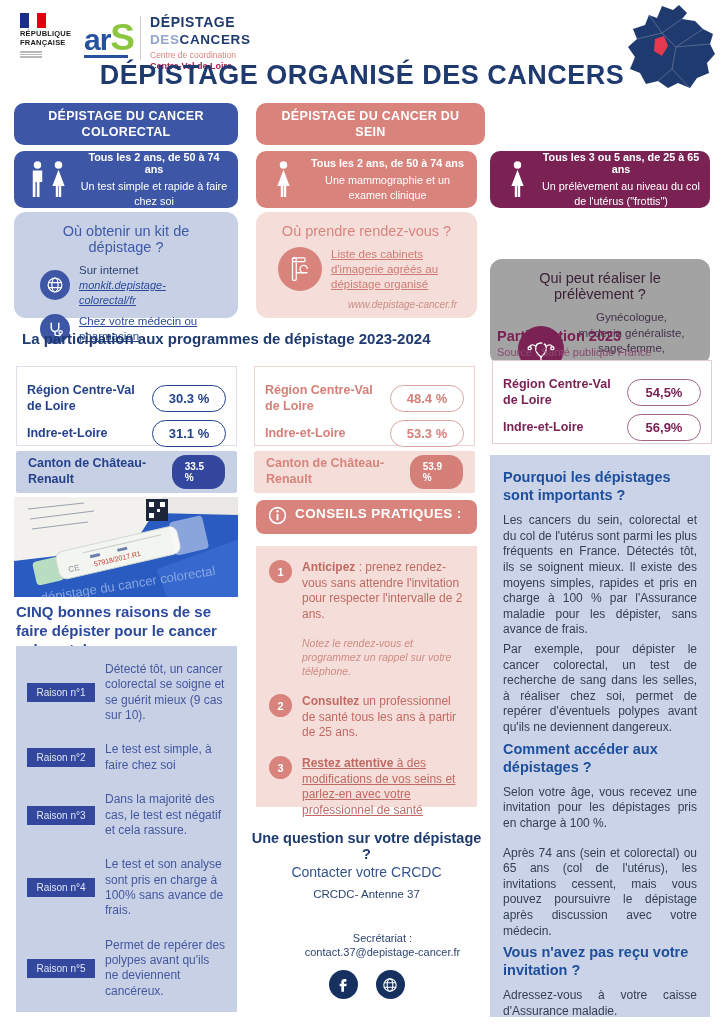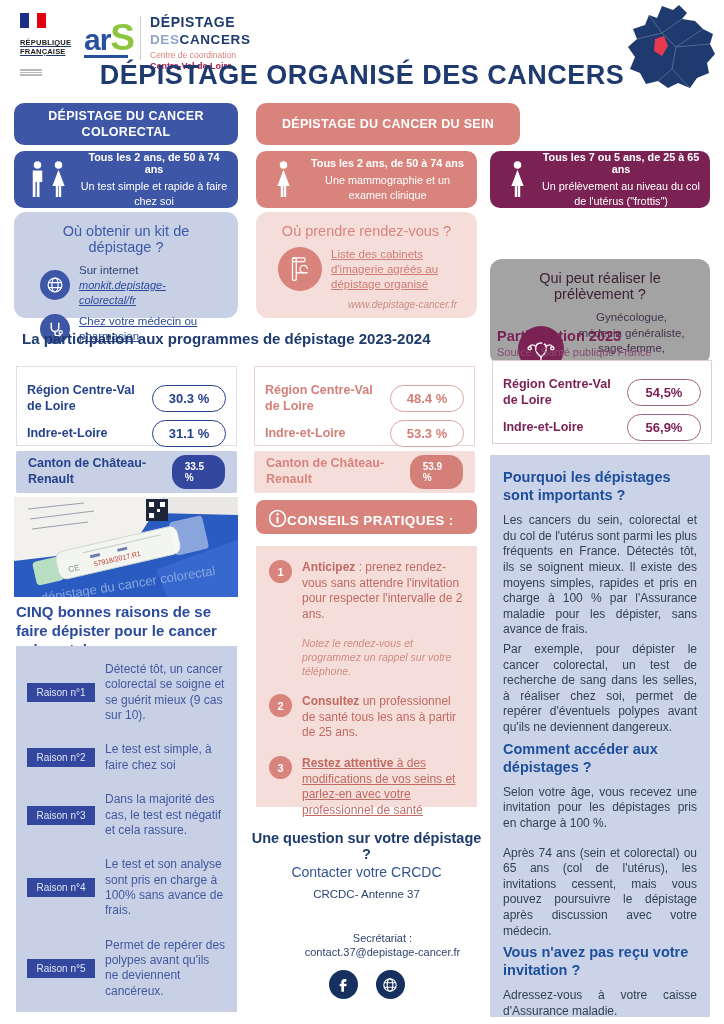--- a/index.html
+++ b/index.html
@@ -1,21 +1,21 @@
 <!DOCTYPE html>
 <html><head>
 <meta charset="utf-8">
 <style>
   html,body{margin:0;padding:0;background:#ffffff;}
   .poster{position:relative;width:724px;height:1024px;background:#ffffff;overflow:hidden;
           font-family:"Liberation Sans", sans-serif;color:#1e3a6e;}
   .abs{position:absolute;box-sizing:border-box;}
 
   
-  .rf{display:flex;flex-direction:column;gap:11px;text-decoration:underline;}
+  .rf{display:flex;flex-direction:column;gap:2px;}
   .rf-flag{display:flex;width:26px;height:15px;}
   .rf-flag div{flex:1;}
   .rf-txt{font-size:7.5px;font-weight:bold;color:#1a1a1a;line-height:1.15;letter-spacing:.2px;}
   .rf-motto{width:22px;height:8px;display:flex;flex-direction:column;gap:1px;margin-top:2px;}
   .rf-motto i{display:block;height:1.6px;background:#b9b9b9;}
   .ars-a{font-weight:bold;font-size:30px;color:#27519f;letter-spacing:-1px;}
   .ars-s{font-weight:bold;font-size:37px;color:#8cc63f;letter-spacing:-1px;}
   .ars-bar{width:44px;height:3px;background:#27519f;margin-top:-4px;}
   .dep-l1{font-size:14px;font-weight:bold;color:#1e3a6e;letter-spacing:.6px;line-height:1.1;}
   .dep-l2a{font-size:13.5px;color:#93a5cc;letter-spacing:.6px;font-weight:bold;}
@@ -60,21 +60,21 @@
 
   
   .reasons-title{font-size:15px;font-weight:bold;color:#2b4a9e;line-height:1.25;}
   .reasons{background:#c8d0e6;padding:16px 11px;}
   .reason{display:flex;align-items:center;gap:10px;margin-bottom:19px;}
   .reason:last-child{margin-bottom:0;}
   .rbadge{background:#33479e;color:#dfe5f2;font-size:10px;padding:4px 6px;min-width:56px;text-align:center;flex:0 0 auto;}
   .rtext{font-size:12px;line-height:1.28;color:#44579f;}
 
   
-  .conseils-head{border-radius:8px;color:#fff;display:flex;align-items:flex-end;padding:6px 12px;
+  .conseils-head{border-radius:8px;color:#fff;display:flex;align-items:flex-start;gap:8px;padding:6px 12px;
                  font-weight:bold;font-size:13.5px;letter-spacing:.4px;}
   .advice{background:#f5ded9;padding:14px 13px;}
   .adv{display:flex;gap:10px;margin-bottom:15px;align-items:flex-start;}
   .adv:last-child{margin-bottom:0;}
   .num{width:23px;height:23px;border-radius:50%;background:#d9837d;color:#fff;font-size:11px;font-weight:bold;
        display:flex;align-items:center;justify-content:center;flex:0 0 auto;}
   .adv-text{font-size:12px;line-height:1.3;color:#c06a63;}
   .adv-note{font-size:10.5px;font-style:italic;color:#cf8b84;margin:10px 0 0 33px;line-height:1.3;}
   .q-title{font-size:14.5px;font-weight:bold;color:#1e3a6e;text-align:center;}
   .q-sub{font-size:14px;color:#33538f;text-align:center;margin-top:2px;}
@@ -246,21 +246,21 @@
     <div class="reason">
       <span class="rbadge">Raison n°4</span>
       <span class="rtext">Le test et son analyse sont pris en charge à 100% sans avance de frais.</span>
     </div>
     <div class="reason">
       <span class="rbadge">Raison n°5</span>
       <span class="rtext">Permet de repérer des polypes avant qu'ils ne deviennent cancéreux.</span>
     </div>
   </div>
 
-  <div class="abs badge bg-salmon" style="left:256px;top:103px;width:264px;height:42px;">
+  <div class="abs badge bg-salmon" style="left:256px;top:103px;width:229px;height:42px;">
     <span>DÉPISTAGE DU CANCER DU SEIN</span>
   </div>
 
   <div class="abs sched bg-salmon" style="left:256px;top:151px;width:221px;height:57px;">
     <div class="pictos" style="width:34px;">
       <svg width="17" height="38" viewBox="0 0 24 56">
         <circle cx="12" cy="6" r="5.5" fill="#fff"></circle>
           <path d="M12,13 L21,37 h-5 v16 h-3.5 v-16 h-1 v16 h-3.5 v-16 h-5 z" fill="#fff"></path>
       </svg>
     </div>
@@ -356,21 +356,21 @@
 
 
   <div class="abs sched bg-purple" style="left:490px;top:151px;width:220px;height:57px;">
     <div class="pictos" style="width:34px;">
       <svg width="17" height="38" viewBox="0 0 24 56">
         <circle cx="12" cy="6" r="5.5" fill="#fff"></circle>
           <path d="M12,13 L21,37 h-5 v16 h-3.5 v-16 h-1 v16 h-3.5 v-16 h-5 z" fill="#fff"></path>
       </svg>
     </div>
     <div class="txt">
-      <div class="l1">Tous les 7 ou 5 ans, de 25 à 65 ans</div>
+      <div class="l1">Tous les 3 ou 5 ans, de 25 à 65 ans</div>
       <div class="l2">Un prélèvement au niveau du col de l'utérus ("frottis")</div>
     </div>
   </div>
 
   <div class="abs where bg-lmauve" style="left:490px;top:212px;width:220px;height:106px;">
     <h3 style="color:#3c2136;">Qui peut réaliser le prélèvement ?</h3>
     <div class="row" style="margin-left:8px;">
       <div class="circle bg-purple" style="width:46px;height:46px;">
         <svg width="32" height="32" viewBox="0 0 48 48" fill="none" stroke="#fff" stroke-width="2">
           <path d="M24,15 c-6,0 -8,4.5 -8,8.5 c0,5.5 4,8.5 8,12.5 c4,-4 8,-7 8,-12.5 c0,-4 -2,-8.5 -8,-8.5 z"></path>

